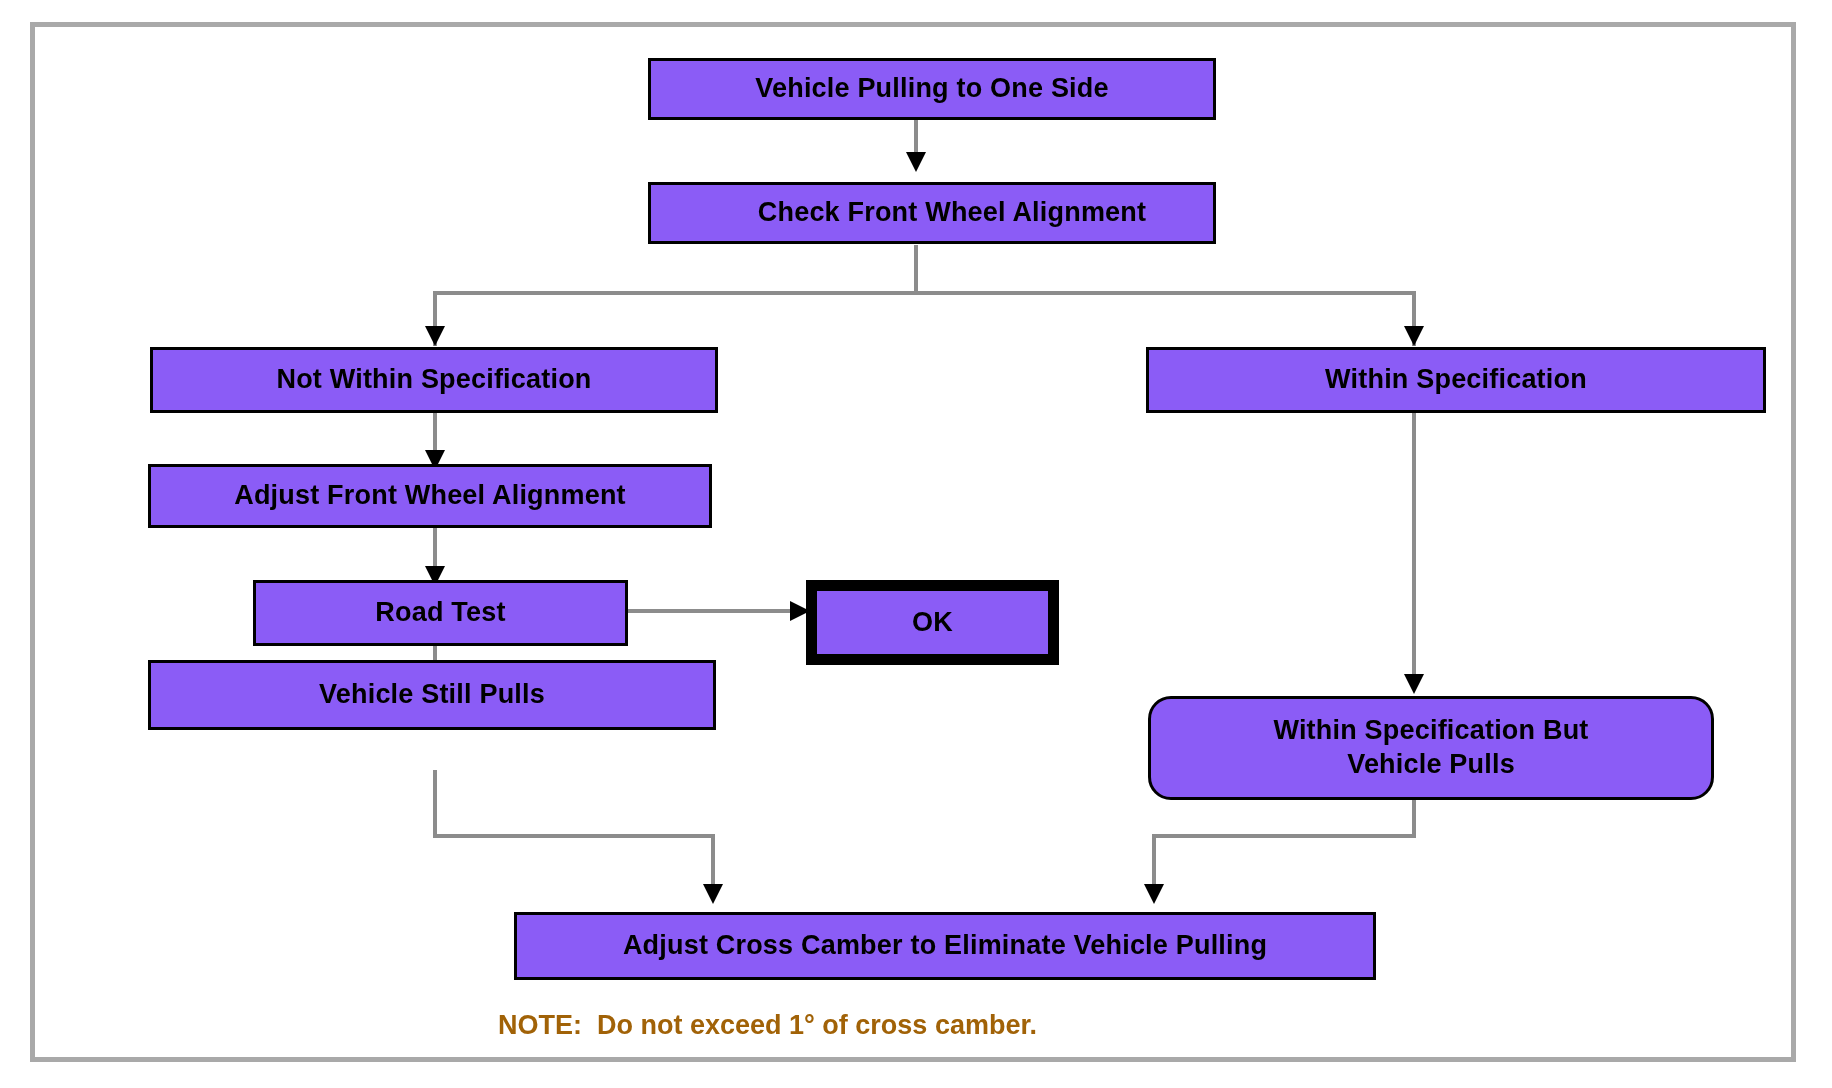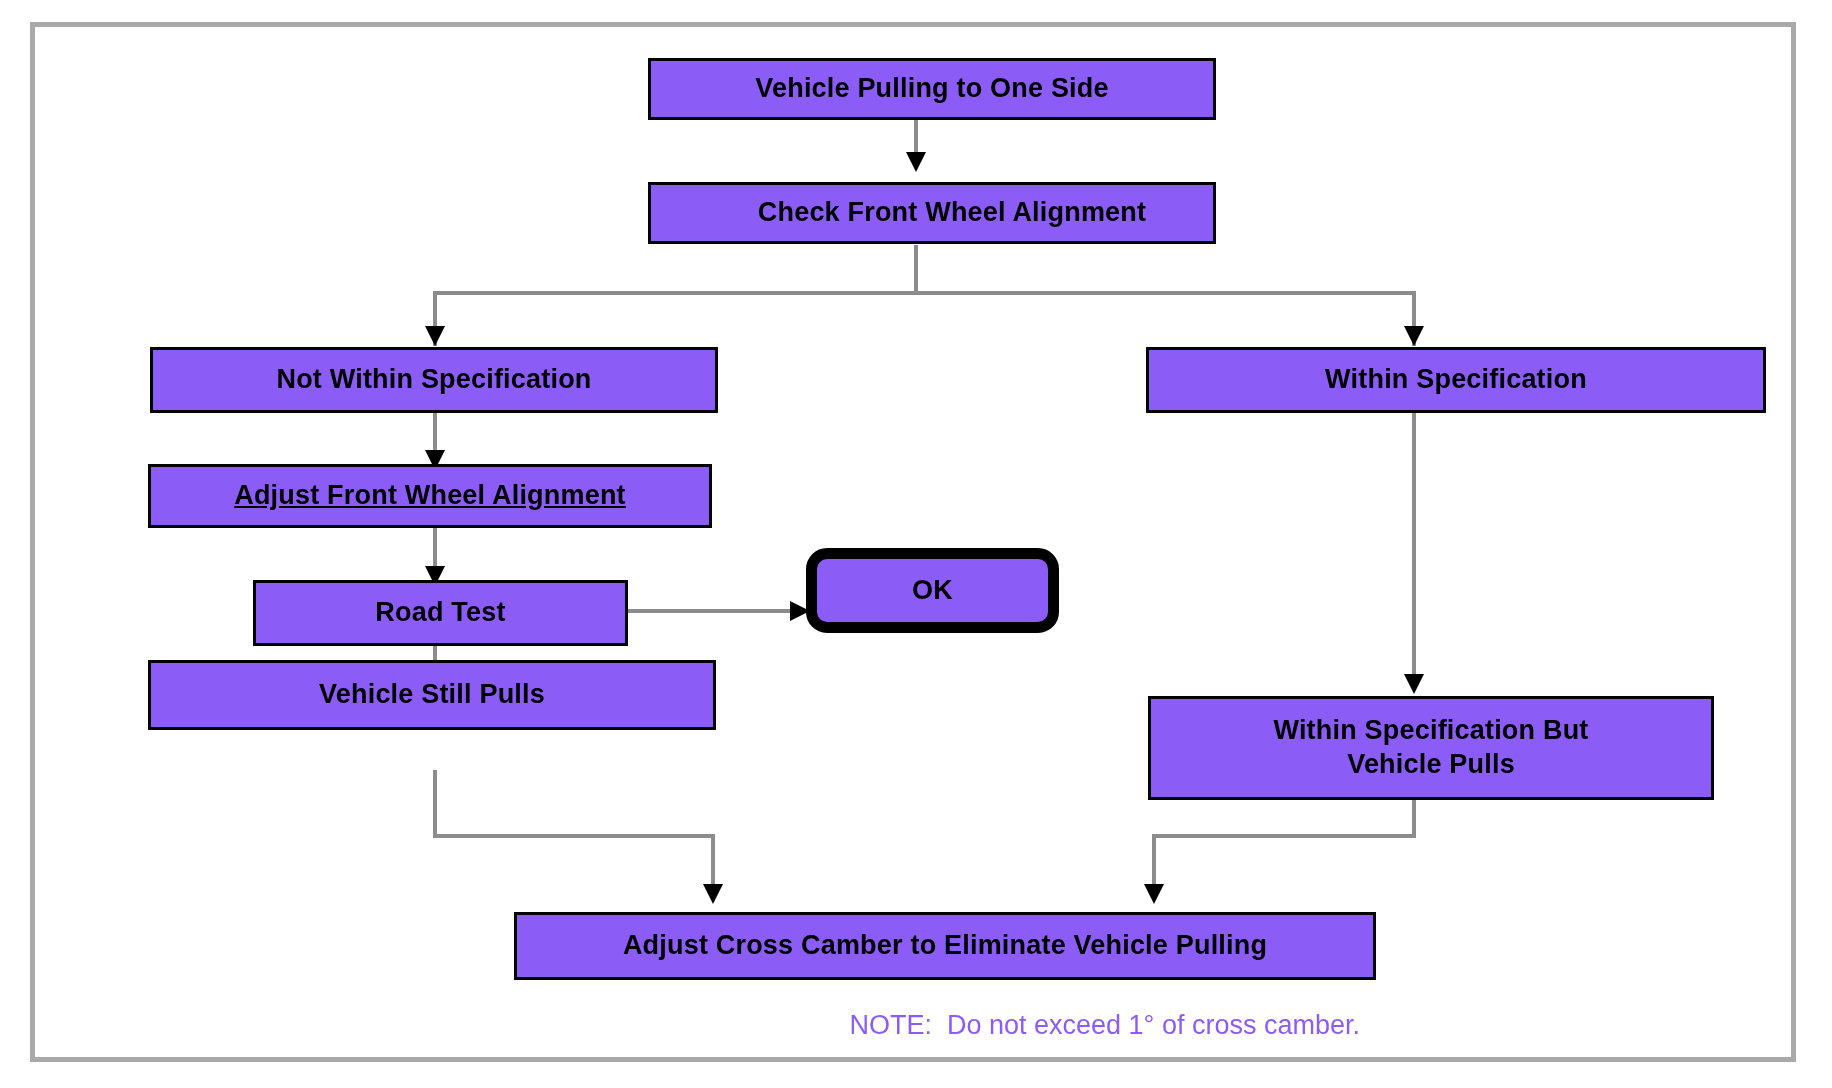--- a/index.html
+++ b/index.html
@@ -70,24 +70,24 @@
     border-right: 10px solid transparent;
     border-top: 20px solid #000000;
   }
   .arrowhead.right {
     border-top: 10px solid transparent;
     border-bottom: 10px solid transparent;
     border-left: 20px solid #000000;
   }
   .note {
     position: absolute;
-    color: #8b5cf6;
+    color: #a16207;
     font-size: 27px;
-    font-weight: normal;
-    text-align: right;
+    font-weight: bold;
+    text-align: left;
     white-space: pre;
     z-index: 5;
   }
 </style>
 </head>
 <body>
 
 <div id="canvas">
   <div class="outer-frame"></div>
 
@@ -135,37 +135,37 @@
   </div>
 
   <div class="node" style="left:150px; top:347px; width:568px; height:66px;">
     <span class="label">Not Within Specification</span>
   </div>
 
   <div class="node" style="left:1146px; top:347px; width:620px; height:66px;">
     <span class="label">Within Specification</span>
   </div>
 
-  <div class="node" style="left:148px; top:464px; width:564px; height:64px;text-decoration:underline;">
+  <div class="node" style="left:148px; top:464px; width:564px; height:64px;">
     <span class="label">Adjust Front Wheel Alignment</span>
   </div>
 
   <div class="node" style="left:253px; top:580px; width:375px; height:66px;">
     <span class="label">Road Test</span>
   </div>
 
-  <div class="node thick" style="left:806px; top:548px; width:253px; height:85px;border-radius:21px;">
+  <div class="node thick" style="left:806px; top:580px; width:253px; height:85px;">
     <span class="label">OK</span>
   </div>
 
   <div class="node" style="left:148px; top:660px; width:568px; height:70px;">
     <span class="label">Vehicle Still Pulls</span>
   </div>
 
-  <div class="node" style="left:1148px; top:696px; width:566px; height:104px;">
+  <div class="node" style="left:1148px; top:696px; width:566px; height:104px;border-radius:23px;">
     <span class="label">Within Specification But
 Vehicle Pulls</span>
   </div>
 
   <div class="node" style="left:498px; top:912px; width:862px; height:68px;margin-left:16px;">
     <span class="label">Adjust Cross Camber to Eliminate Vehicle Pulling</span>
   </div>
 
   <div class="note" style="left:498px; top:1010px; width:862px;">NOTE:  Do not exceed 1° of cross camber.</div>
 </div>

